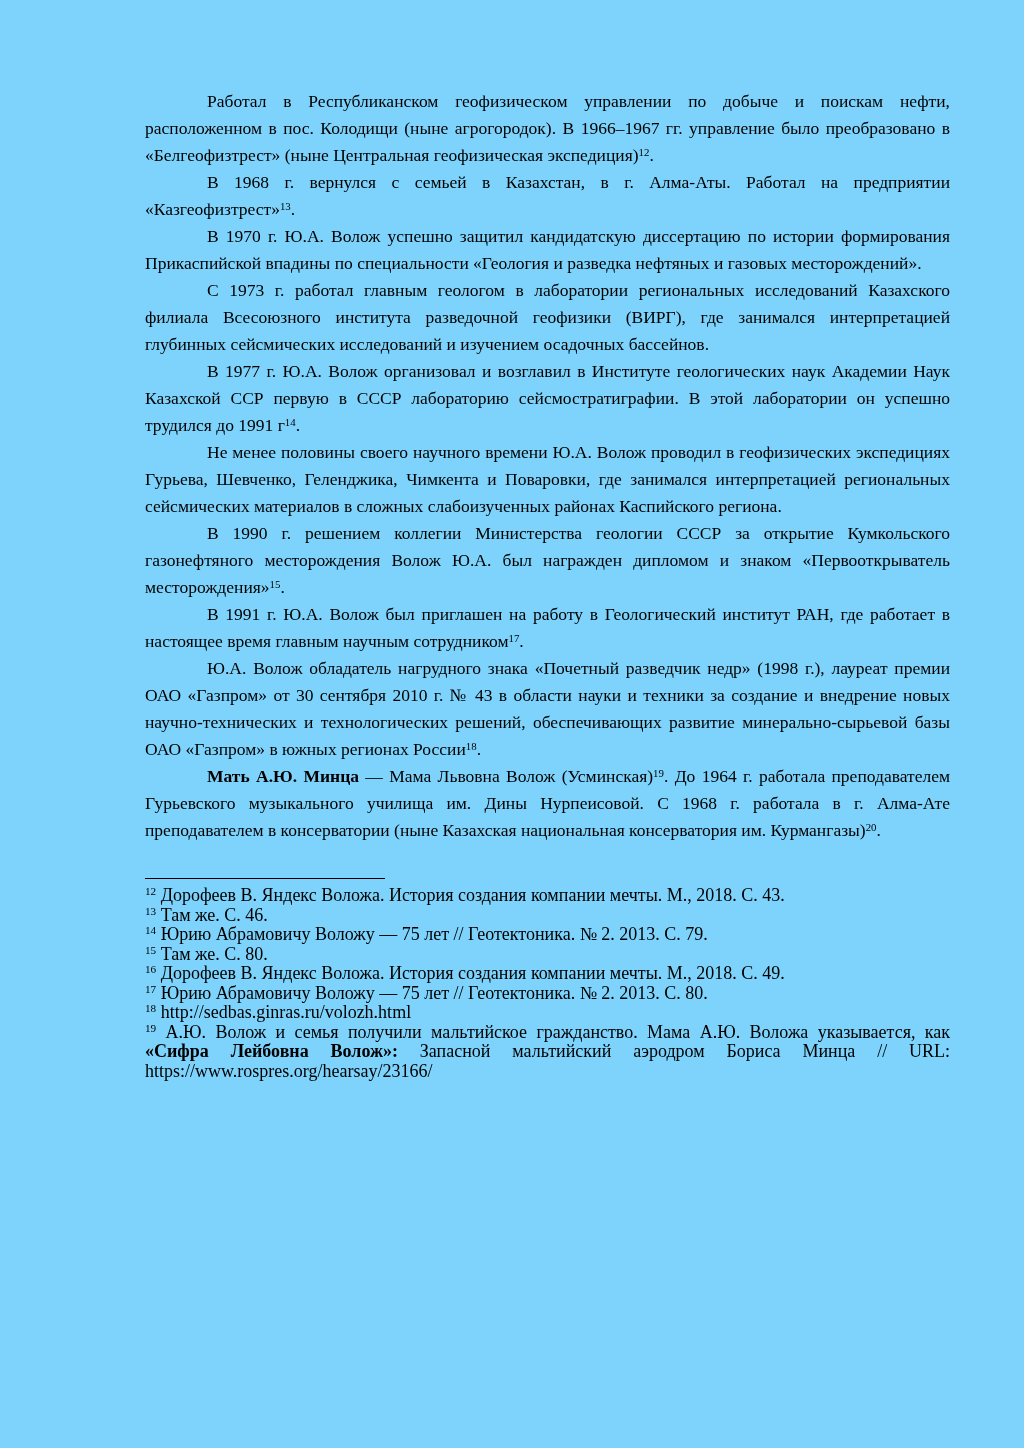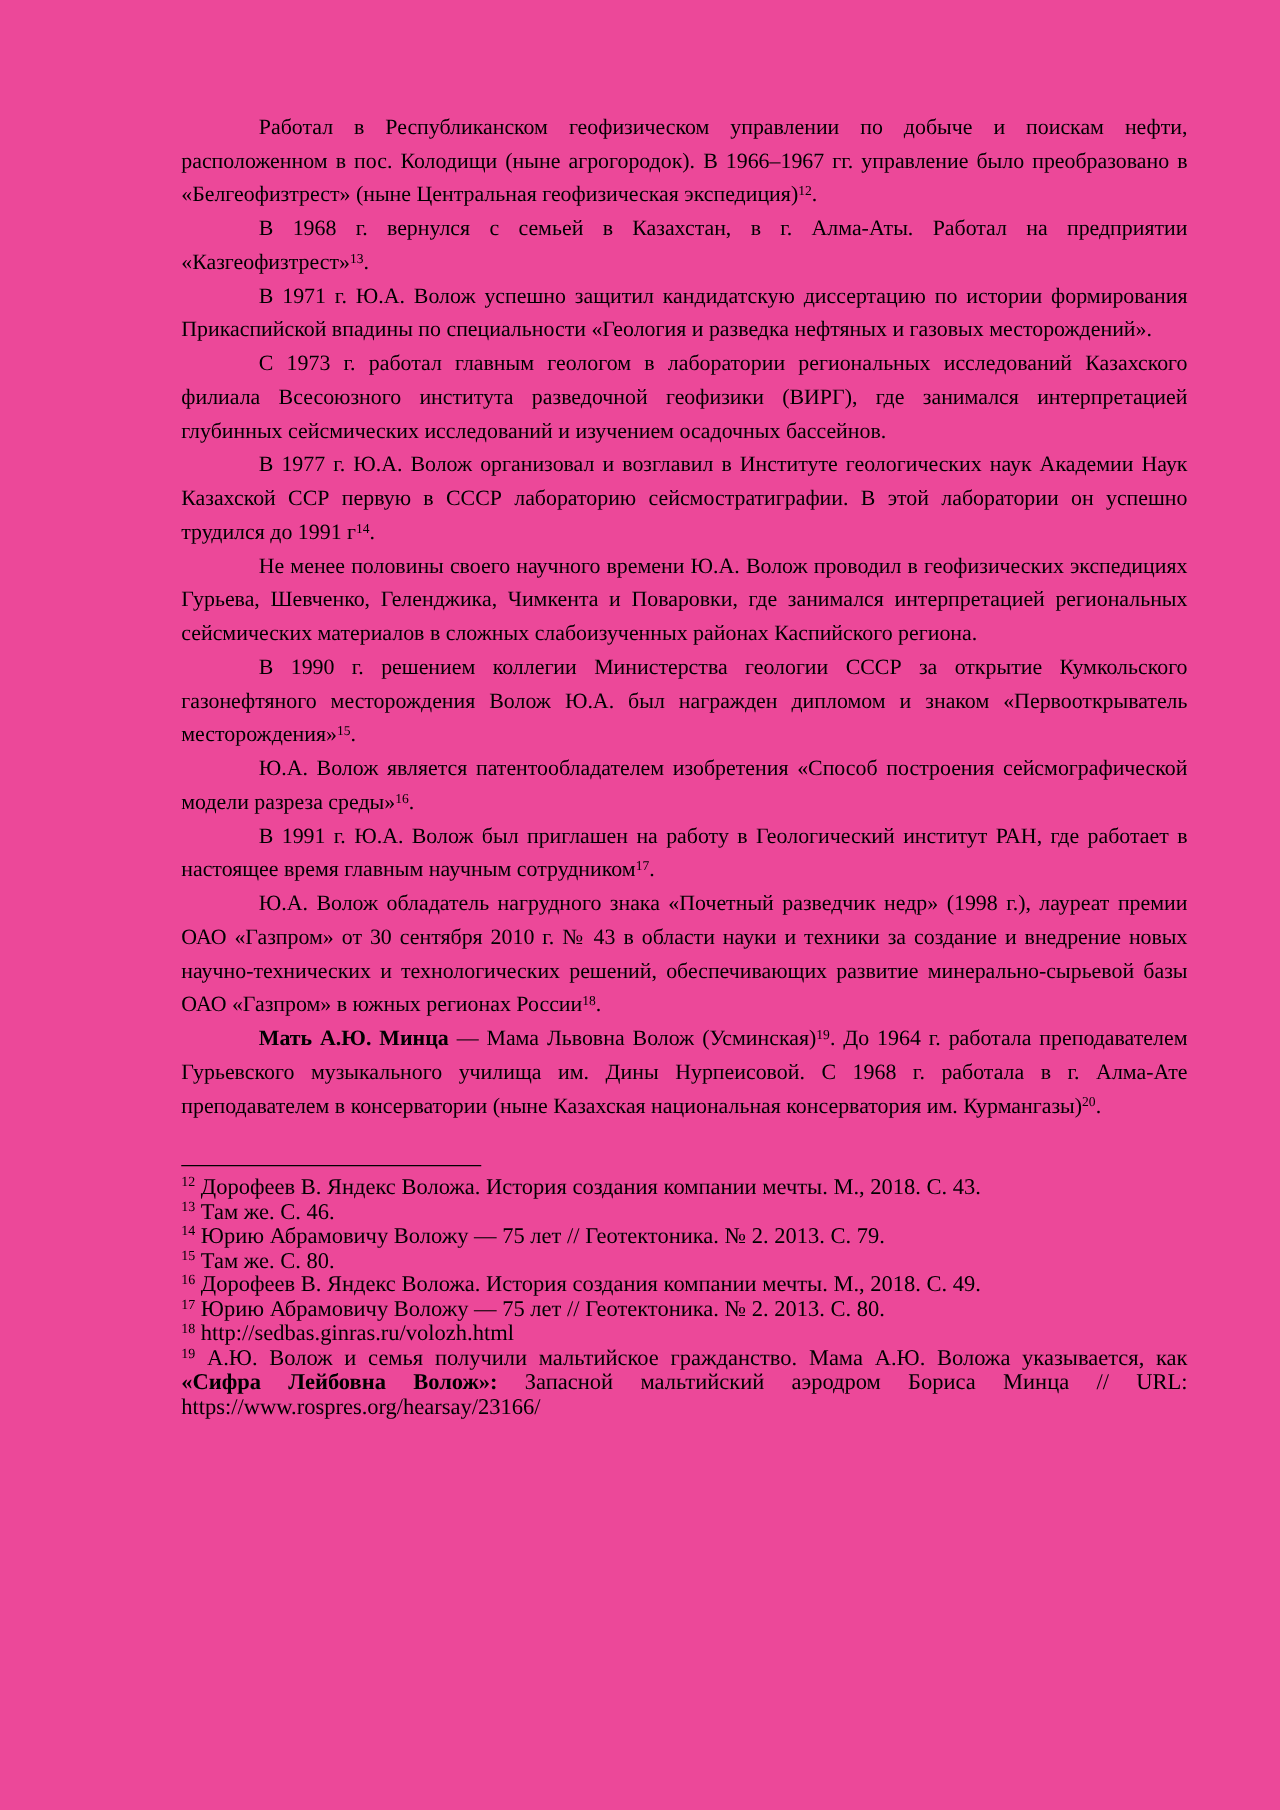--- a/index.html
+++ b/index.html
@@ -5,21 +5,21 @@
   html, body {
     margin: 0;
     padding: 0;
     background: #e8e8e8;
   }
   .page {
     position: relative;
     width: 1024px;
     height: 1448px;
     margin: 0 auto;
-    background: #ec4899;
+    background: #7dd3fc;
     box-sizing: border-box;
     padding: 88px 74px 0 145px;
     font-family: "Liberation Serif", serif;
     color: #000000;
     overflow: hidden;
   }
   .body-text p {
     margin: 0;
     text-align: justify;
     text-indent: 62px;
@@ -54,26 +54,25 @@
     text-align-last: justify;
   }
 </style>
 </head>
 <body>
 
 <div class="page">
   <div class="body-text" id="body-text">
       <p><span>Работал в Республиканском геофизическом управлении по добыче и поискам нефти, расположенном в пос. Колодищи (ныне агрогородок). В 1966–1967 гг. управление было преобразовано в «Белгеофизтрест» (ныне Центральная геофизическая экспедиция)</span><sup>12</sup><span>.</span></p>
       <p><span>В 1968 г. вернулся с семьей в Казахстан, в г. Алма-Аты. Работал на предприятии «Казгеофизтрест»</span><sup>13</sup><span>.</span></p>
-      <p><span>В 1971 г. Ю.А. Волож успешно защитил кандидатскую диссертацию по истории формирования Прикаспийской впадины по специальности «Геология и разведка нефтяных и газовых месторождений».</span></p>
+      <p><span>В 1970 г. Ю.А. Волож успешно защитил кандидатскую диссертацию по истории формирования Прикаспийской впадины по специальности «Геология и разведка нефтяных и газовых месторождений».</span></p>
       <p><span>С 1973 г. работал главным геологом в лаборатории региональных исследований Казахского филиала Всесоюзного института разведочной геофизики (ВИРГ), где занимался интерпретацией глубинных сейсмических исследований и изучением осадочных бассейнов.</span></p>
       <p><span>В 1977 г. Ю.А. Волож организовал и возглавил в Институте геологических наук Академии Наук Казахской ССР первую в СССР лабораторию сейсмостратиграфии. В этой лаборатории он успешно трудился до 1991 г</span><sup>14</sup><span>.</span></p>
       <p><span>Не менее половины своего научного времени Ю.А. Волож проводил в геофизических экспедициях Гурьева, Шевченко, Геленджика, Чимкента и Поваровки, где занимался интерпретацией региональных сейсмических материалов в сложных слабоизученных районах Каспийского региона.</span></p>
       <p><span>В 1990 г. решением коллегии Министерства геологии СССР за открытие Кумкольского газонефтяного месторождения Волож Ю.А. был награжден дипломом и знаком «Первооткрыватель месторождения»</span><sup>15</sup><span>.</span></p>
-      <p><span>Ю.А. Волож является патентообладателем изобретения «Способ построения сейсмографической модели разреза среды»</span><sup>16</sup><span>.</span></p>
       <p><span>В 1991 г. Ю.А. Волож был приглашен на работу в Геологический институт РАН, где работает в настоящее время главным научным сотрудником</span><sup>17</sup><span>.</span></p>
       <p><span>Ю.А. Волож обладатель нагрудного знака «Почетный разведчик недр» (1998 г.), лауреат премии ОАО «Газпром» от 30 сентября 2010 г. № 43 в области науки и техники за создание и внедрение новых научно-технических и технологических решений, обеспечивающих развитие минерально-сырьевой базы ОАО «Газпром» в южных регионах России</span><sup>18</sup><span>.</span></p>
       <p><span class="b">Мать А.Ю. Минца</span><span> — Мама Львовна Волож (Усминская)</span><sup>19</sup><span>. До 1964 г. работала преподавателем Гурьевского музыкального училища им. Дины Нурпеисовой. С 1968 г. работала в г. Алма-Ате преподавателем в консерватории (ныне Казахская национальная консерватория им. Курмангазы)</span><sup>20</sup><span>.</span></p>
     </div>
   <div class="footnotes">
     <hr class="fn-sep">
     <div id="footnote-list">
         <p class="footnote"><sup>12</sup> <span>Дорофеев В. Яндекс Воложа. История создания компании мечты. М., 2018. С. 43.</span></p>
         <p class="footnote"><sup>13</sup> <span>Там же. С. 46.</span></p>
         <p class="footnote"><sup>14</sup> <span>Юрию Абрамовичу Воложу — 75 лет // Геотектоника. № 2. 2013. С. 79.</span></p>

